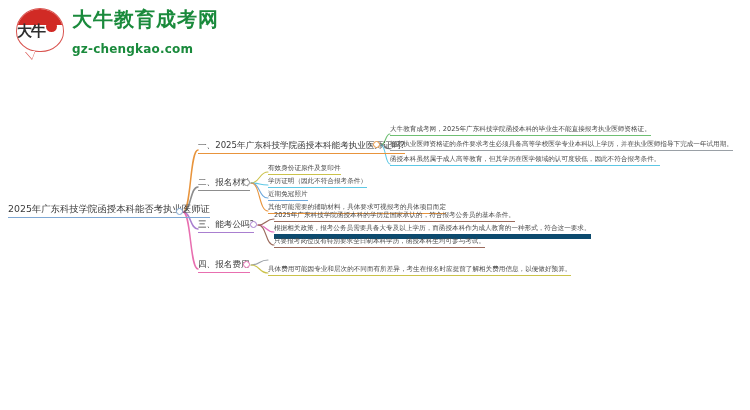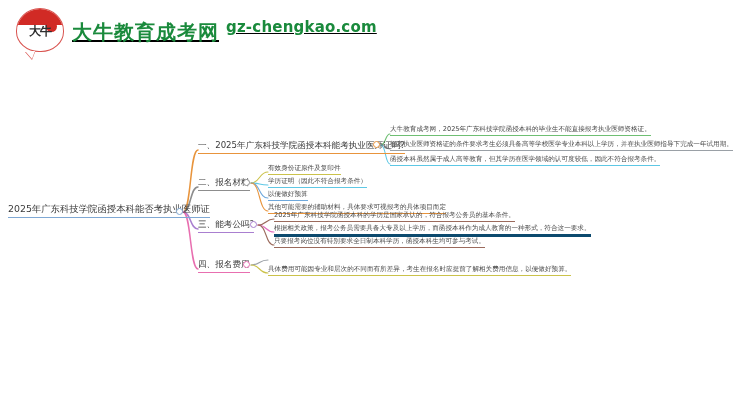--- a/index.html
+++ b/index.html
@@ -40,39 +40,39 @@
     background: #d12a25;
     border-radius: 24px 24px 0 0;
   }
   .logo-mark .dot {
     position: absolute; right: 6px; top: 12px;
     width: 11px; height: 11px; border-radius: 50%;
     background: #d12a25;
   }
   .logo-mark .cn {
     position: absolute; left: 0; right: 0; top: 15px;
-    text-align: center;
-    font-size: 12px; font-weight: bold; color: #2f2f2f;
+    text-align: left;
+    font-size: 15px; font-weight: bold; color: #2f2f2f;
     letter-spacing: -1px; line-height: 15px;
   }
   .logo-mark .tail {
     position: absolute; left: 9px; bottom: -3px;
     width: 0; height: 0;
     border-left: 7px solid transparent;
     border-right: 3px solid transparent;
     border-top: 8px solid #ffffff;
     filter: drop-shadow(0 1px 0 #d9534f);
   }
-  .logo-text { display: flex; flex-direction: row; gap: 7px; text-decoration: underline; }
+  .logo-text { display: flex; flex-direction: column; gap: 13px; }
   .logo-cn {
     font-size: 20px; font-weight: bold; color: #1a8a3c;
     letter-spacing: 1px; line-height: 22px;
   }
   .logo-en {
-    font-size: 15px; font-weight: bold; color: #1a8a3c;
+    font-size: 12px; font-weight: bold; color: #1a8a3c;
     letter-spacing: 0.2px; line-height: 13px;
   }
 
   
   #mindmap { position: absolute; left: 0; top: 0; width: 750px; height: 410px; }
   #edges { position: absolute; left: 0; top: 0; width: 750px; height: 410px; }
 
   .node {
     position: absolute;
     white-space: nowrap;
@@ -144,28 +144,28 @@
 
     <div class="node lvl2" style="left:390px; top:125px; border-bottom:1px solid #6fbf73;">大牛教育成考网，2025年广东科技学院函授本科的毕业生不能直接报考执业医师资格证。</div>
     <div class="node lvl2" style="left:390px; top:140px; border-bottom:1px solid #9aa0a6;">报考执业医师资格证的条件要求考生必须具备高等学校医学专业本科以上学历，并在执业医师指导下完成一年试用期。</div>
     <div class="node lvl2" style="left:390px; top:155px; border-bottom:1px solid #5ec8e5;">函授本科虽然属于成人高等教育，但其学历在医学领域的认可度较低，因此不符合报考条件。</div>
 
     <div class="node lvl1" id="b2" style="left:198px; top:176px; border-bottom:1.4px solid #8d8d8d;">二、报名材料</div>
     <div class="knob" style="left:243px; top:179px; border-color:#8d8d8d;"></div>
 
     <div class="node lvl2" style="left:268px; top:164px; border-bottom:1px solid #cbc24a;">有效身份证原件及复印件</div>
     <div class="node lvl2" style="left:268px; top:177px; border-bottom:1px solid #5ec8e5;">学历证明（因此不符合报考条件）</div>
-    <div class="node lvl2" style="left:268px; top:190px; border-bottom:1px solid #6ea8dc;">以便做好预算</div>
+    <div class="node lvl2" style="left:268px; top:190px; border-bottom:1px solid #6ea8dc;">近期免冠照片</div>
     <div class="node lvl2" style="left:268px; top:203px; border-bottom:1px solid #e8943c;">其他可能需要的辅助材料，具体要求可视报考的具体项目而定</div>
 
     <div class="node lvl1" id="b3" style="left:198px; top:218px; border-bottom:1.4px solid #a97fd0;">三、能考公吗?</div>
     <div class="knob" style="left:250px; top:221px; border-color:#a97fd0;"></div>
 
     <div class="node lvl2" style="left:274px; top:211px; border-bottom:1px solid #9b6a5c;">2025年广东科技学院函授本科的学历是国家承认的，符合报考公务员的基本条件。</div>
-    <div class="node lvl2" style="left:274px; top:224px; border-bottom:3px solid #0c4a6e;">根据相关政策，报考公务员需要具备大专及以上学历，而函授本科作为成人教育的一种形式，符合这一要求。</div>
+    <div class="node lvl2" style="left:274px; top:224px; border-bottom:5px solid #0c4a6e;">根据相关政策，报考公务员需要具备大专及以上学历，而函授本科作为成人教育的一种形式，符合这一要求。</div>
     <div class="node lvl2" style="left:274px; top:237px; border-bottom:1px solid #9b6a5c;">只要报考岗位没有特别要求全日制本科学历，函授本科生均可参与考试。</div>
 
     <div class="node lvl1" id="b4" style="left:198px; top:258px; border-bottom:1.4px solid #e86fb0;">四、报名费用</div>
     <div class="knob" style="left:243px; top:261px; border-color:#e86fb0;"></div>
 
     <div class="node lvl2" style="left:268px; top:265px; border-bottom:1px solid #cbc24a;">具体费用可能因专业和层次的不同而有所差异，考生在报名时应提前了解相关费用信息，以便做好预算。</div>
 
   </div>
 </div>
 

